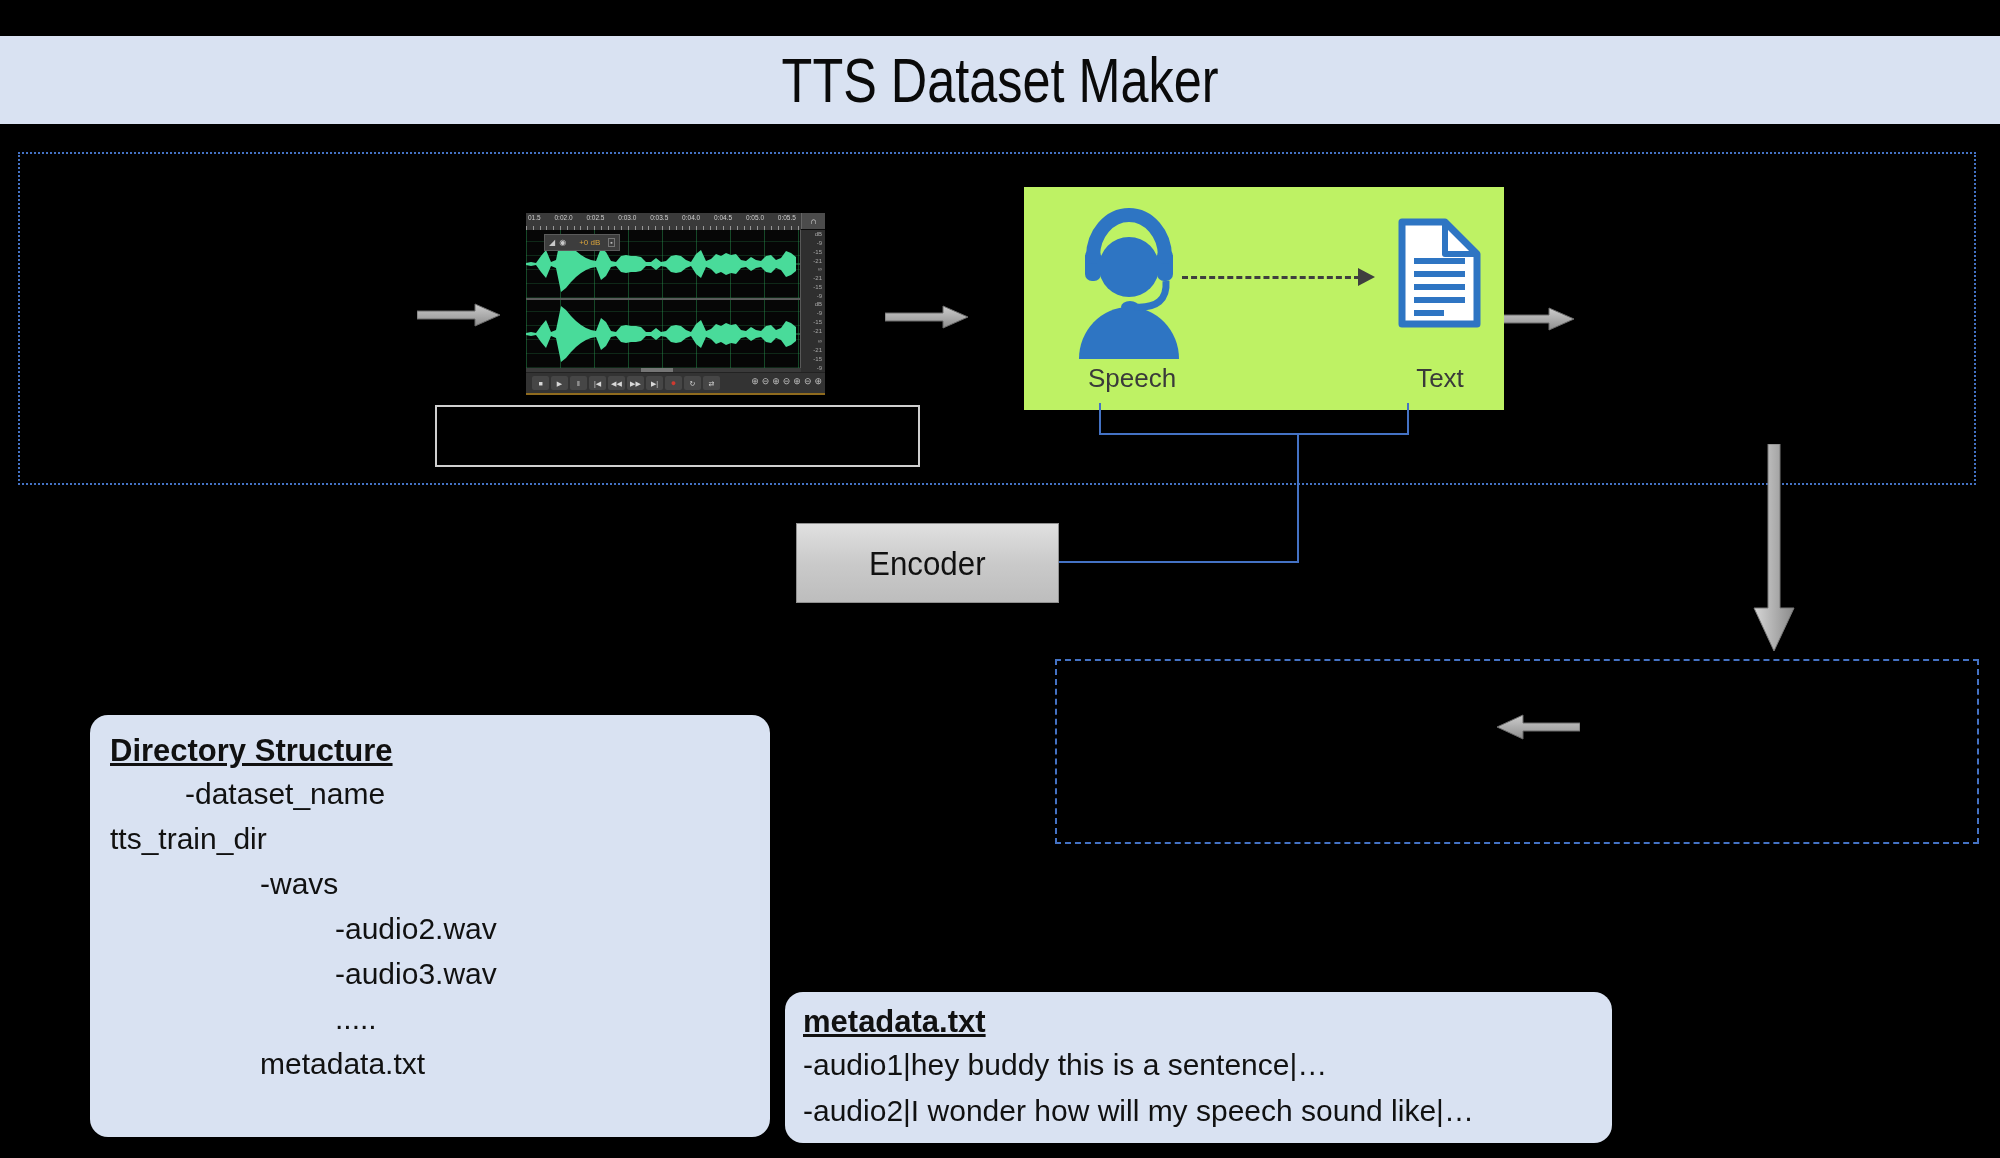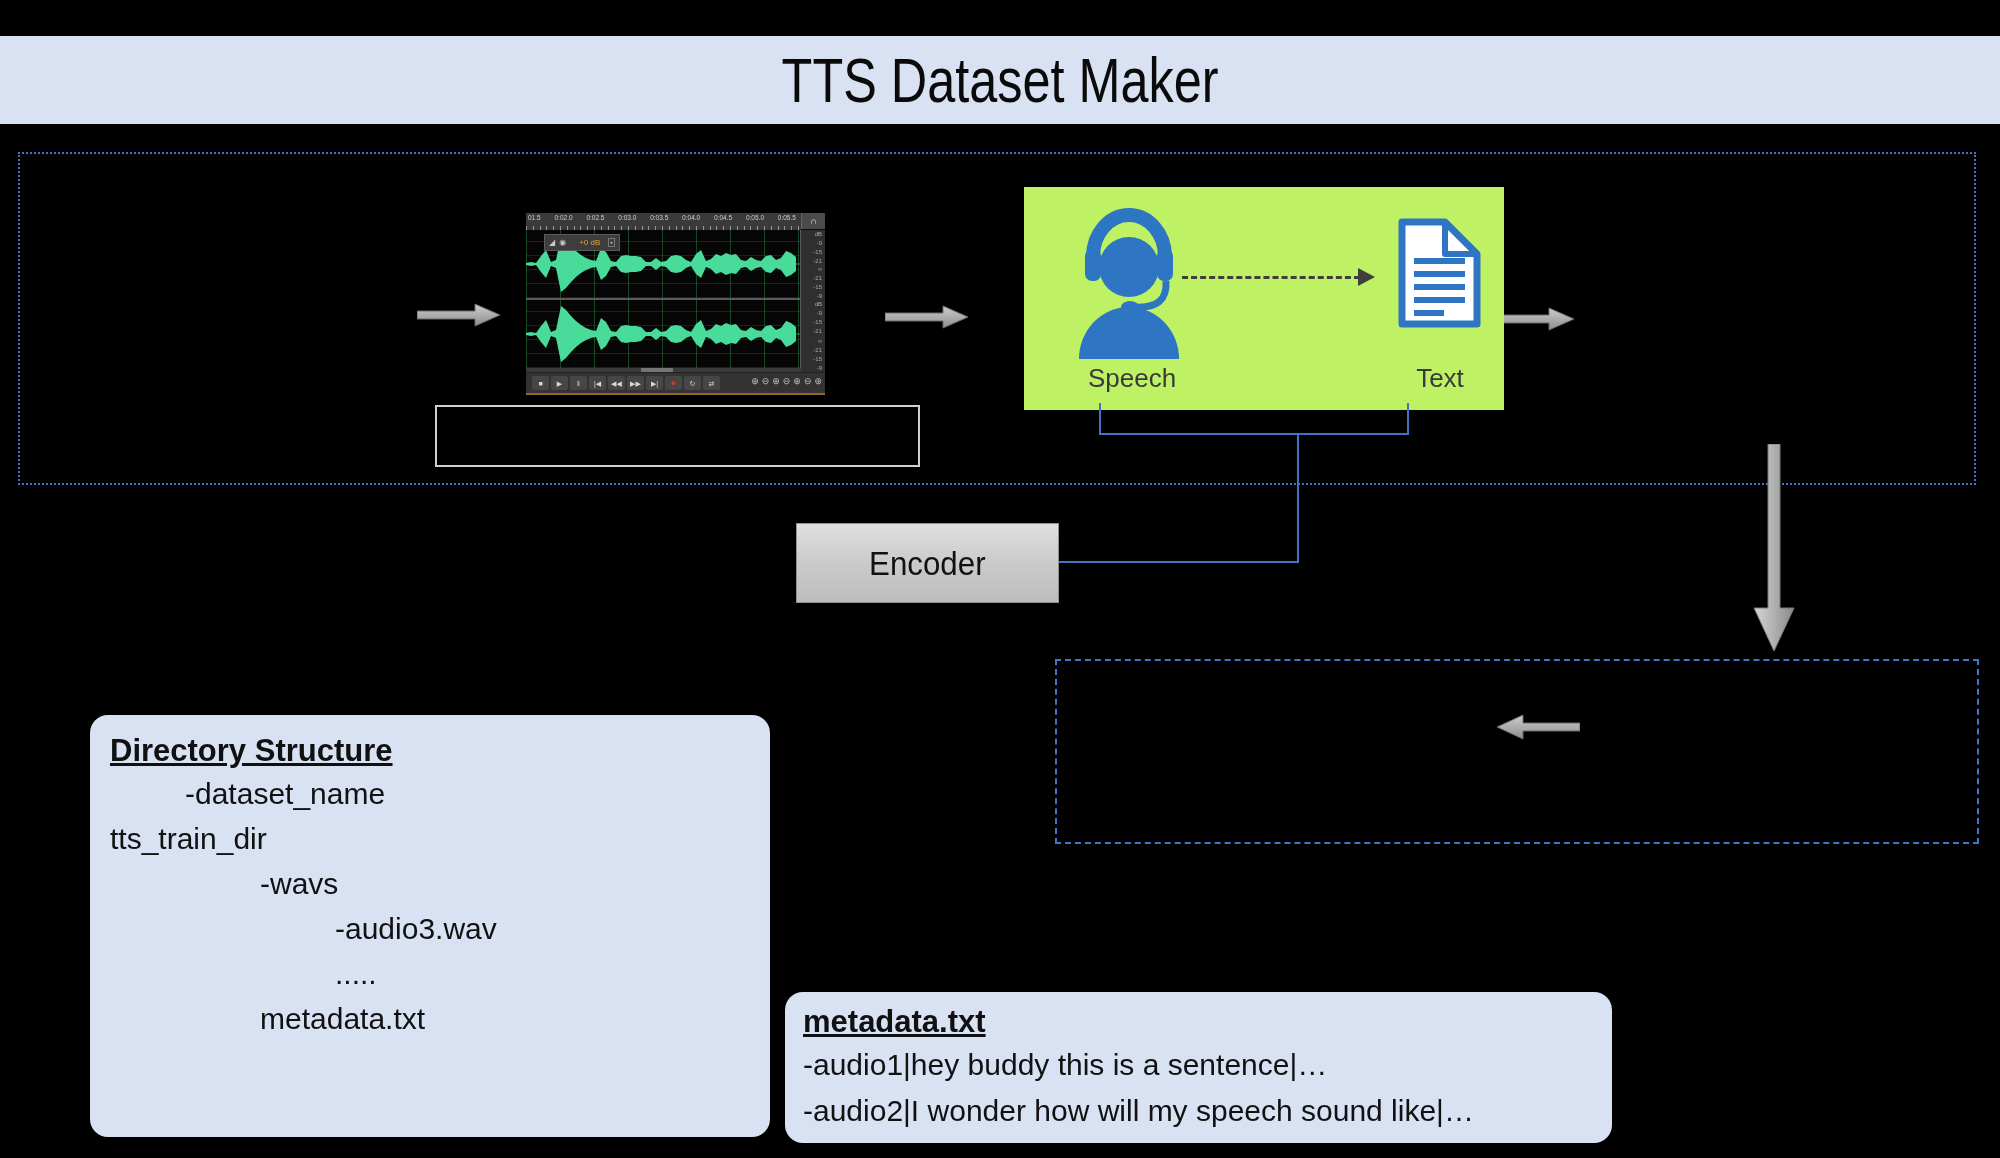--- a/index.html
+++ b/index.html
@@ -254,20 +254,21 @@
 
   <div class="encoder">
     <span>Encoder</span>
   </div>
 
   <div class="panel dirpanel">
     <div class="ptitle">Directory Structure</div>
     <div class="entry ind-1">-dataset_name</div>
     <div class="entry ind-0">tts_train_dir</div>
     <div class="entry ind-2">-wavs</div>
+    <div class="entry ind-3">-audio2.wav</div>
     <div class="entry ind-3">-audio3.wav</div>
     <div class="entry ind-3">.....</div>
     <div class="entry ind-2">metadata.txt</div>
   </div>
 
   <div class="panel metapanel">
     <div class="ptitle">metadata.txt</div>
     <div class="mline">-audio1|hey buddy this is a sentence|…</div>
     <div class="mline">-audio2|I wonder how will my speech sound like|…</div>
   </div>

